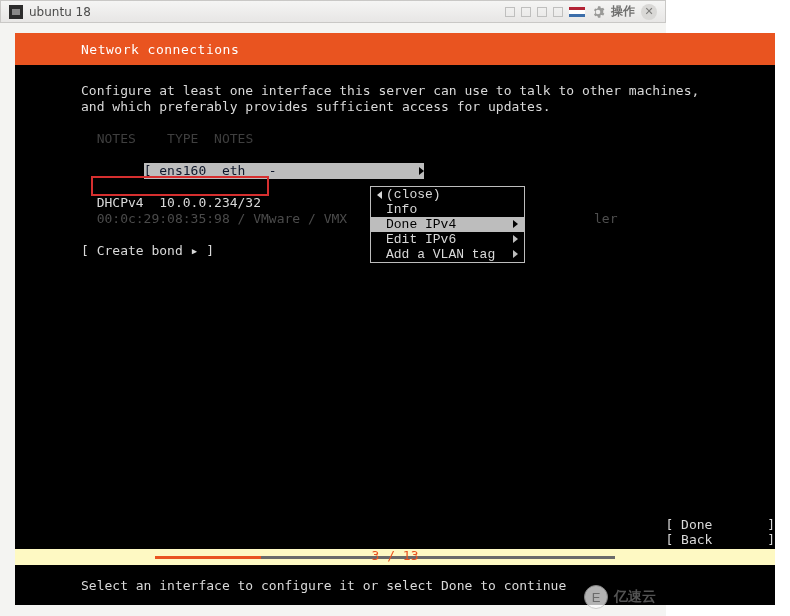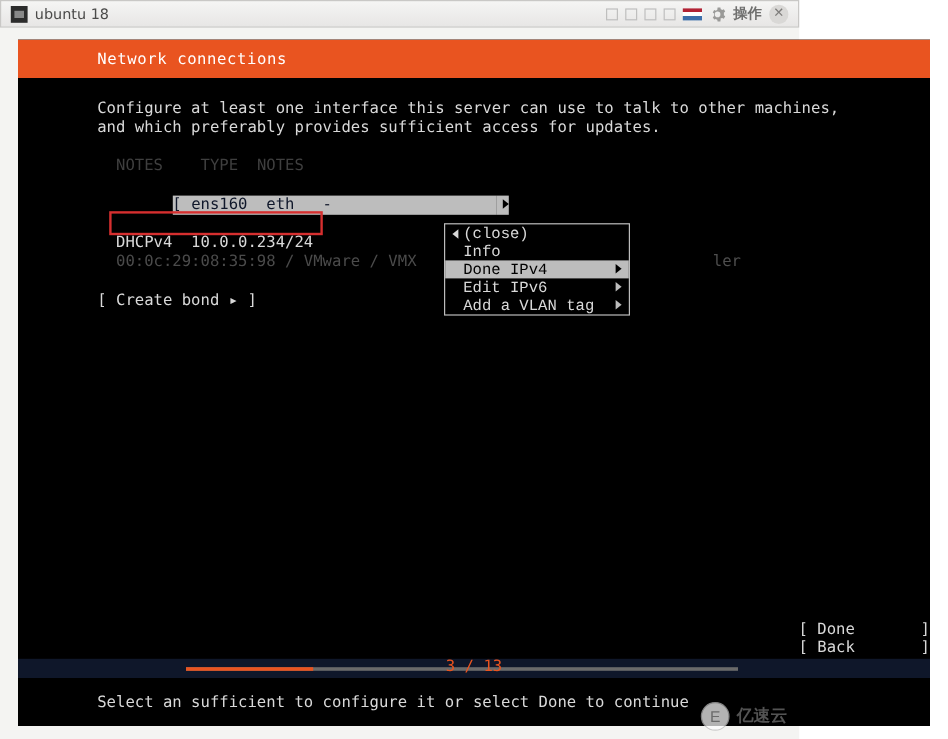--- a/index.html
+++ b/index.html
@@ -28,21 +28,21 @@
   .hl1{left:76px;top:143px;width:178px;height:20px;}
   .hl2{left:359px;top:185px;width:151px;height:17px;}
   .listhdr{color:#3f3f3f;}
   .menu{position:absolute;left:355px;top:153px;width:155px;border:1px solid #bdbdbd;background:#000;font-family:Liberation Mono, monospace;}
   .menu .mi{color:#d9d9d9;padding:0 6px;white-space:pre;display:flex;align-items:center;}
   .menu .mi .arrow{margin-left:auto;color:#bdbdbd;}
   .menu .mi.msel{background:#bdbdbd;color:#000;}
   .menu .mi.msel .arrow{color:#000;}
   .footer-btns{position:absolute;bottom:58px;width:100%;text-align:right;color:#d9d9d9;}
   .footer-btns div{white-space:pre;}
-  .progress{position:absolute;bottom:40px;left:0;width:100%;height:16px;background:#0f172a;display:flex;align-items:center;}
+  .progress{position:absolute;bottom:40px;left:0;width:100%;height:16px;background:#fef9c3;display:flex;align-items:center;}
   .progress .bar{position:absolute;left:140px;width:460px;height:3px;background:#6a6a6a;}
   .progress .fill{position:absolute;left:140px;height:3px;background:#e95420;}
   .progress .label{position:absolute;width:100%;text-align:center;color:#e95420;top:-1px;}
   .helptext{position:absolute;bottom:12px;left:66px;color:#d9d9d9;}
   .watermark{position:absolute;right:10px;bottom:6px;height:26px;display:flex;align-items:center;gap:6px;opacity:.7;font-family:Arial,sans-serif;}
   .watermark .logo{width:24px;height:24px;border-radius:50%;border:1px solid #bbb;display:flex;align-items:center;justify-content:center;color:#999;font-size:13px;background:#fff;}
   .watermark .txt{color:#777;font-size:14px;font-weight:bold;}
   .tri{display:inline-block;width:0;height:0;border-top:4px solid transparent;border-bottom:4px solid transparent;}
   .tri.r{border-left:5px solid currentColor;}
   .tri.l{border-right:5px solid currentColor;}
@@ -76,21 +76,21 @@
       </div>
 
     <div class="body">
       <div class="row">Configure at least one interface this server can use to talk to other machines,</div>
       <div class="row">and which preferably provides sufficient access for updates.</div>
       <div class="row">&nbsp;</div>
       <div class="row listhdr"><span>  </span><span>NOTES</span><span>    </span><span>TYPE</span><span>  </span><span>NOTES</span></div>
       <div class="row" style="position:relative;">
         <span class="sel">[ ens160  eth   -</span><span style="color:#000;background:#bdbdbd;display:inline-block;width:10px;text-align:right;"><span class="tri r"></span></span>
       </div>
-      <div class="row">  DHCPv4  10.0.0.234/24</div>
+      <div class="row">  DHCPv4  10.0.0.234/32</div>
       <div class="row dim" style="position:relative;"><span>  00:0c:29:08:35:98 / VMware / VMX</span><span class="behind">ler</span></div>
       <div class="row">&nbsp;</div>
       <div class="row">[ Create bond ▸ ]</div>
     </div>
 
     <div class="hl hl1"></div>
     <div class="hl hl2"></div>
 
     <div class="menu">
       <div class="mi"><span class="tri l" style="margin-right:4px;"></span><span>(close)</span></div>
@@ -104,20 +104,20 @@
       <div>[ Done       ]</div>
       <div>[ Back       ]</div>
     </div>
 
     <div class="progress">
       <div class="bar"></div>
       <div class="fill" id="progress-fill" style="width: 106.154px;"></div>
       <div class="label">3 / 13</div>
     </div>
 
-    <div class="helptext">Select an sufficient to configure it or select Done to continue</div>
+    <div class="helptext">Select an interface to configure it or select Done to continue</div>
   </div>
 
   <div class="watermark">
     <span class="logo">E</span>
     <span class="txt">亿速云</span>
   </div>
 </div>
 
 </body></html>

